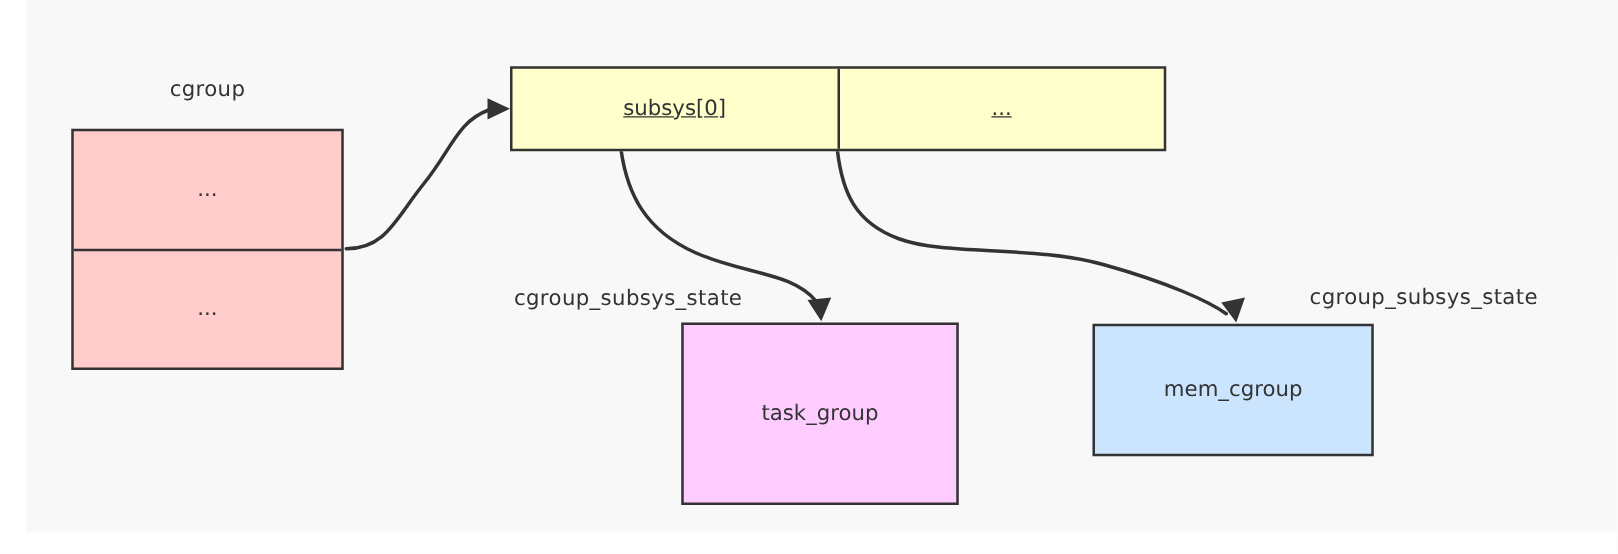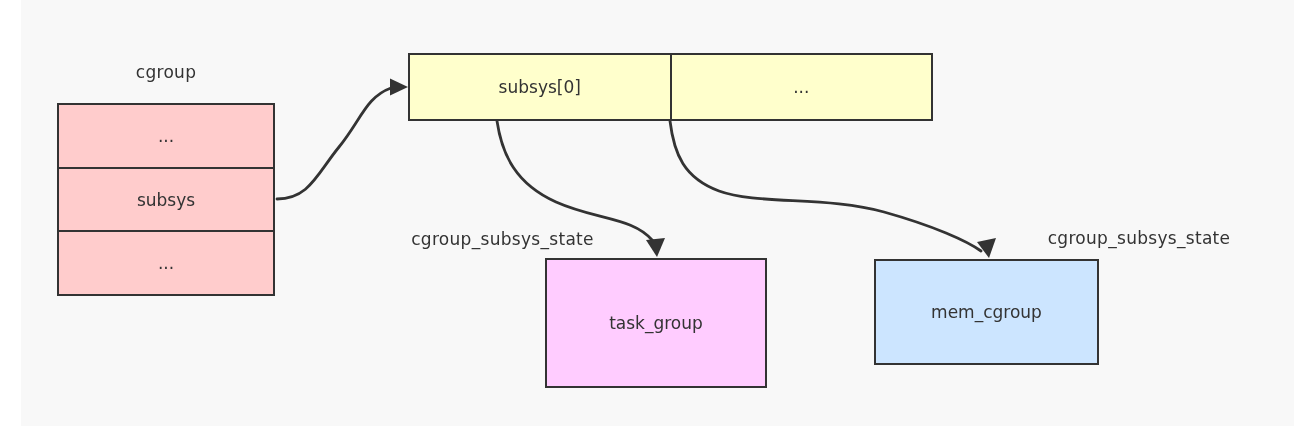--- a/index.html
+++ b/index.html
@@ -42,28 +42,28 @@
     font-size:17px;border-bottom:2px solid var(--color-stroke);
   }
   .struct .row:last-child{border-bottom:none;}
   .array{
     position:absolute;left:408px;top:53px;width:525px;height:68px;
     border:2px solid var(--color-stroke);background:var(--color-yellow);
     display:flex;flex-direction:row;
   }
   .array .cell{
     flex:1;display:flex;align-items:center;justify-content:center;
-    font-size:17px;border-right:2px solid var(--color-stroke);
+    font-size:17px;border-right:2px solid var(--color-stroke);text-decoration:underline;
   }
   .array .cell:last-child{border-right:none;}
   .bigbox{
     position:absolute;border:2px solid var(--color-stroke);
     display:flex;align-items:center;justify-content:center;font-size:17px;
   }
-  .task-group{left:545px;top:258px;width:222px;height:130px;background:var(--color-violet);}
+  .task-group{left:545px;top:258px;width:222px;height:146px;background:var(--color-violet);}
   .mem-cgroup{left:874px;top:259px;width:225px;height:106px;background:var(--color-blue);}
 </style>
 </head>
 <body>
 
 <div class="stage">
 
   <div class="panel"></div>
 
   <svg class="arrows" viewBox="0 0 1294 443" xmlns="http://www.w3.org/2000/svg">
@@ -72,21 +72,20 @@
     <path d="M 497 121 C 502 155 516 184 556 202 C 596 220 633 217 653 241"></path>
     <polygon points="657,257 646,240 665,238"></polygon>
     <path d="M 670 121 C 674 154 684 178 719 191 C 757 205 828 196 884 212 C 934 226 967 241 981 251"></path>
     <polygon points="989,258 977,242 996,238"></polygon>
   </svg>
 
   <div class="lbl" style="left:66px;top:62px;width:200px;">cgroup</div>
 
   <div class="struct">
     <div class="row">...</div>
-    <div class="row">subsys</div>
     <div class="row">...</div>
   </div>
 
   <div class="array">
     <div class="cell">subsys[0]</div>
     <div class="cell">...</div>
   </div>
 
   <div class="lbl" style="left:385px;top:229px;width:235px;">cgroup_subsys_state</div>
 

